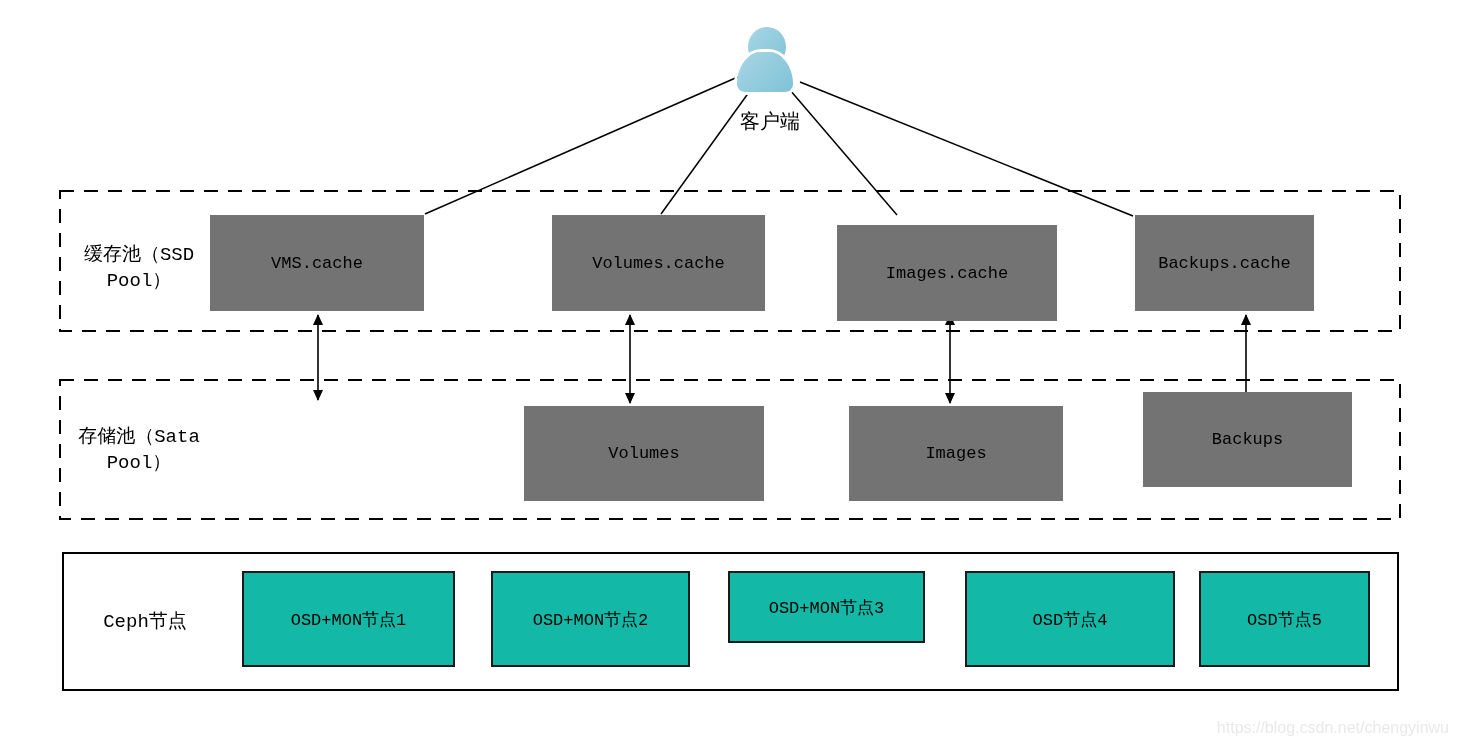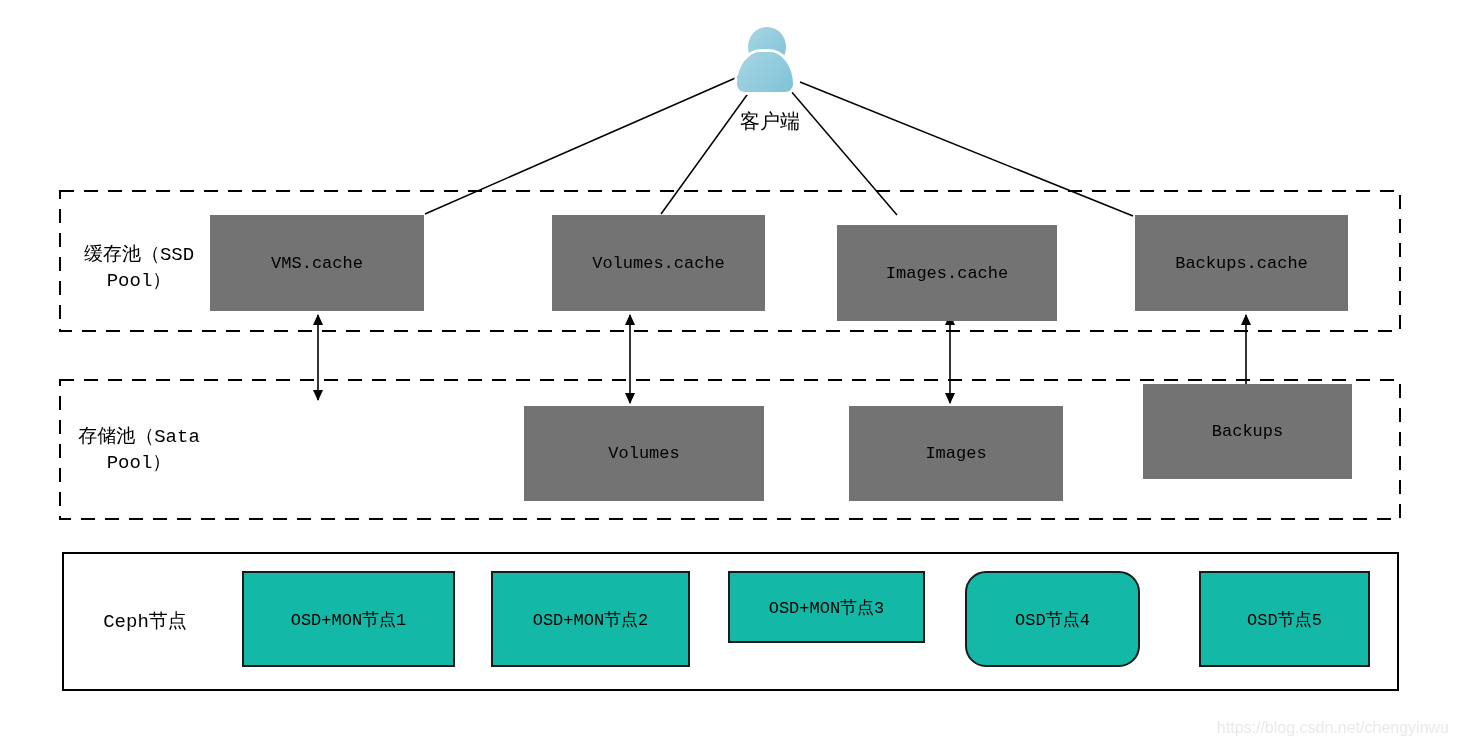--- a/index.html
+++ b/index.html
@@ -71,25 +71,25 @@
     background: #737373;
     display: flex;
     align-items: center;
     justify-content: center;
     font-size: 17px;
     z-index: 2;
   }
   #cb1 { left: 210px; top: 215px; width: 214px; height: 96px; }
   #cb2 { left: 524px; top: 215px; width: 213px; height: 96px; margin-left: 28px; }
   #cb3 { left: 837px; top: 225px; width: 220px; height: 96px; }
-  #cb4 { left: 1135px; top: 215px; width: 213px; height: 96px; }
+  #cb4 { left: 1135px; top: 215px; width: 179px; height: 96px; }
   #sb1 { left: 211px; top: 403px; width: 213px; height: 95px; }
   #sb2 { left: 524px; top: 406px; width: 240px; height: 95px; }
   #sb3 { left: 849px; top: 406px; width: 214px; height: 95px; }
-  #sb4 { left: 1143px; top: 384px; width: 209px; height: 95px; }
+  #sb4 { left: 1143px; top: 392px; width: 209px; height: 95px; }
   
   .ceph-container {
     position: absolute;
     left: 62px;
     top: 552px;
     width: 1337px;
     height: 139px;
     border: 2px solid #000000;
     box-sizing: border-box;
     z-index: 1;
@@ -110,21 +110,21 @@
     box-sizing: border-box;
     display: flex;
     align-items: center;
     justify-content: center;
     font-size: 17px;
     z-index: 2;
   }
   #nb1 { left: 242px; top: 571px; width: 213px; height: 96px; }
   #nb2 { left: 491px; top: 571px; width: 199px; height: 96px; }
   #nb3 { left: 728px; top: 571px; width: 197px; height: 72px; }
-  #nb4 { left: 965px; top: 571px; width: 175px; height: 96px; border-radius: 21px; }
+  #nb4 { left: 965px; top: 571px; width: 210px; height: 96px; }
   #nb5 { left: 1199px; top: 571px; width: 171px; height: 96px; }
   
   .watermark {
     position: absolute;
     right: 9px;
     bottom: 11px;
     font-family: "Liberation Sans", sans-serif;
     font-size: 16px;
     color: #e9e9e9;
     z-index: 5;

